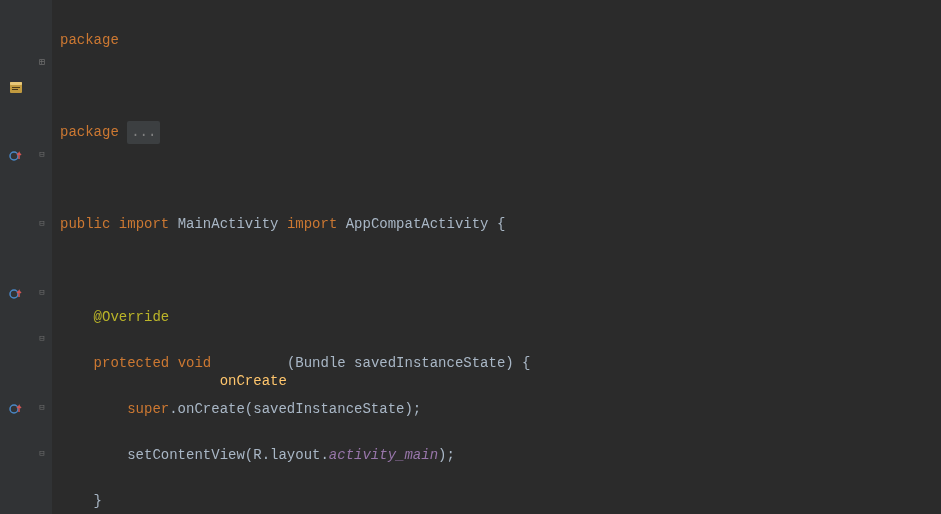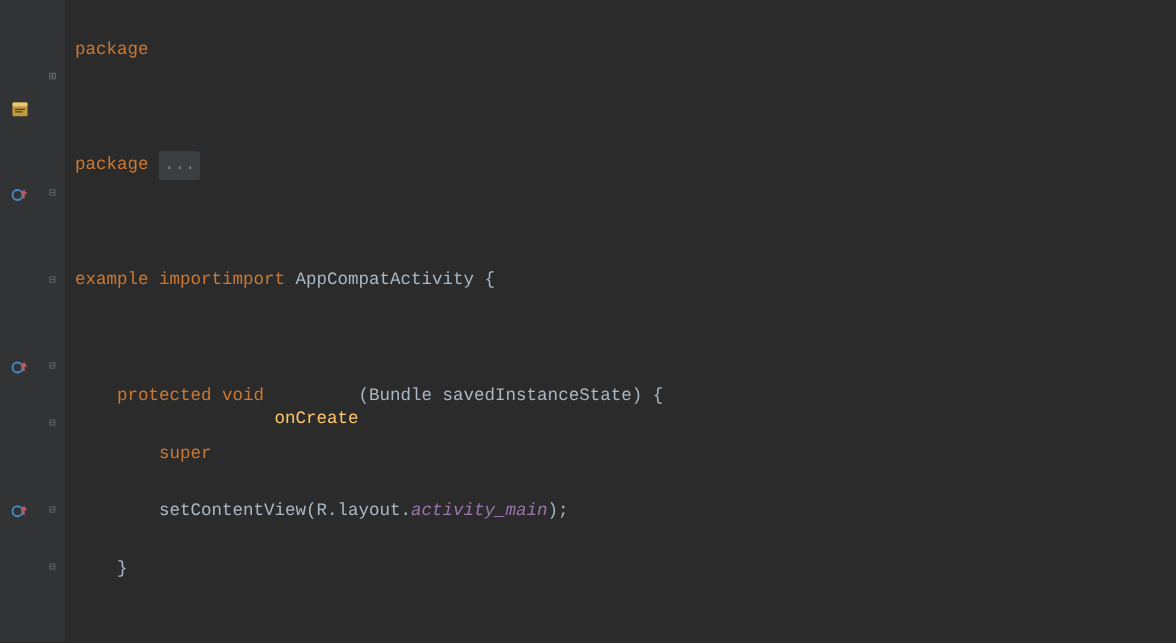--- a/index.html
+++ b/index.html
@@ -137,24 +137,25 @@
   <div class="fold-icon"></div>
   <div class="fold-icon">⊟</div>
 
 </div>
 
 <div class="code">
 <div class="line"><span class="kw">package</span></div>
 <div class="line"></div>
 <div class="line"><span class="kw">package</span><span> </span><span class="comment-fold">...</span></div>
 <div class="line"></div>
-<div class="line"><span class="kw">example</span><span> </span><span class="kw">import</span><span class="kw">import</span><span> AppCompatActivity {</span></div>
+<div class="line"><span class="kw">public</span><span> </span><span class="kw">import</span><span> MainActivity </span><span class="kw">import</span><span> AppCompatActivity {</span></div>
 <div class="line"></div>
+<div class="line"><span>    </span><span class="annotation">@Override</span></div>
 <div class="line"><span>    </span><span class="kw">protected</span><span> </span><span class="kw">void</span><span> </span><span class="method">onCreate</span><span>(Bundle savedInstanceState) {</span></div>
-<div class="line"><span class="kw">        super</span></div>
+<div class="line"><span class="kw">        super</span><span>.onCreate(savedInstanceState);</span></div>
 <div class="line"><span>        setContentView(R.layout.</span><span class="string-like">activity_main</span><span>);</span></div>
 <div class="line"><span>    }</span></div>
 
 
 
 
 
 
 
 

